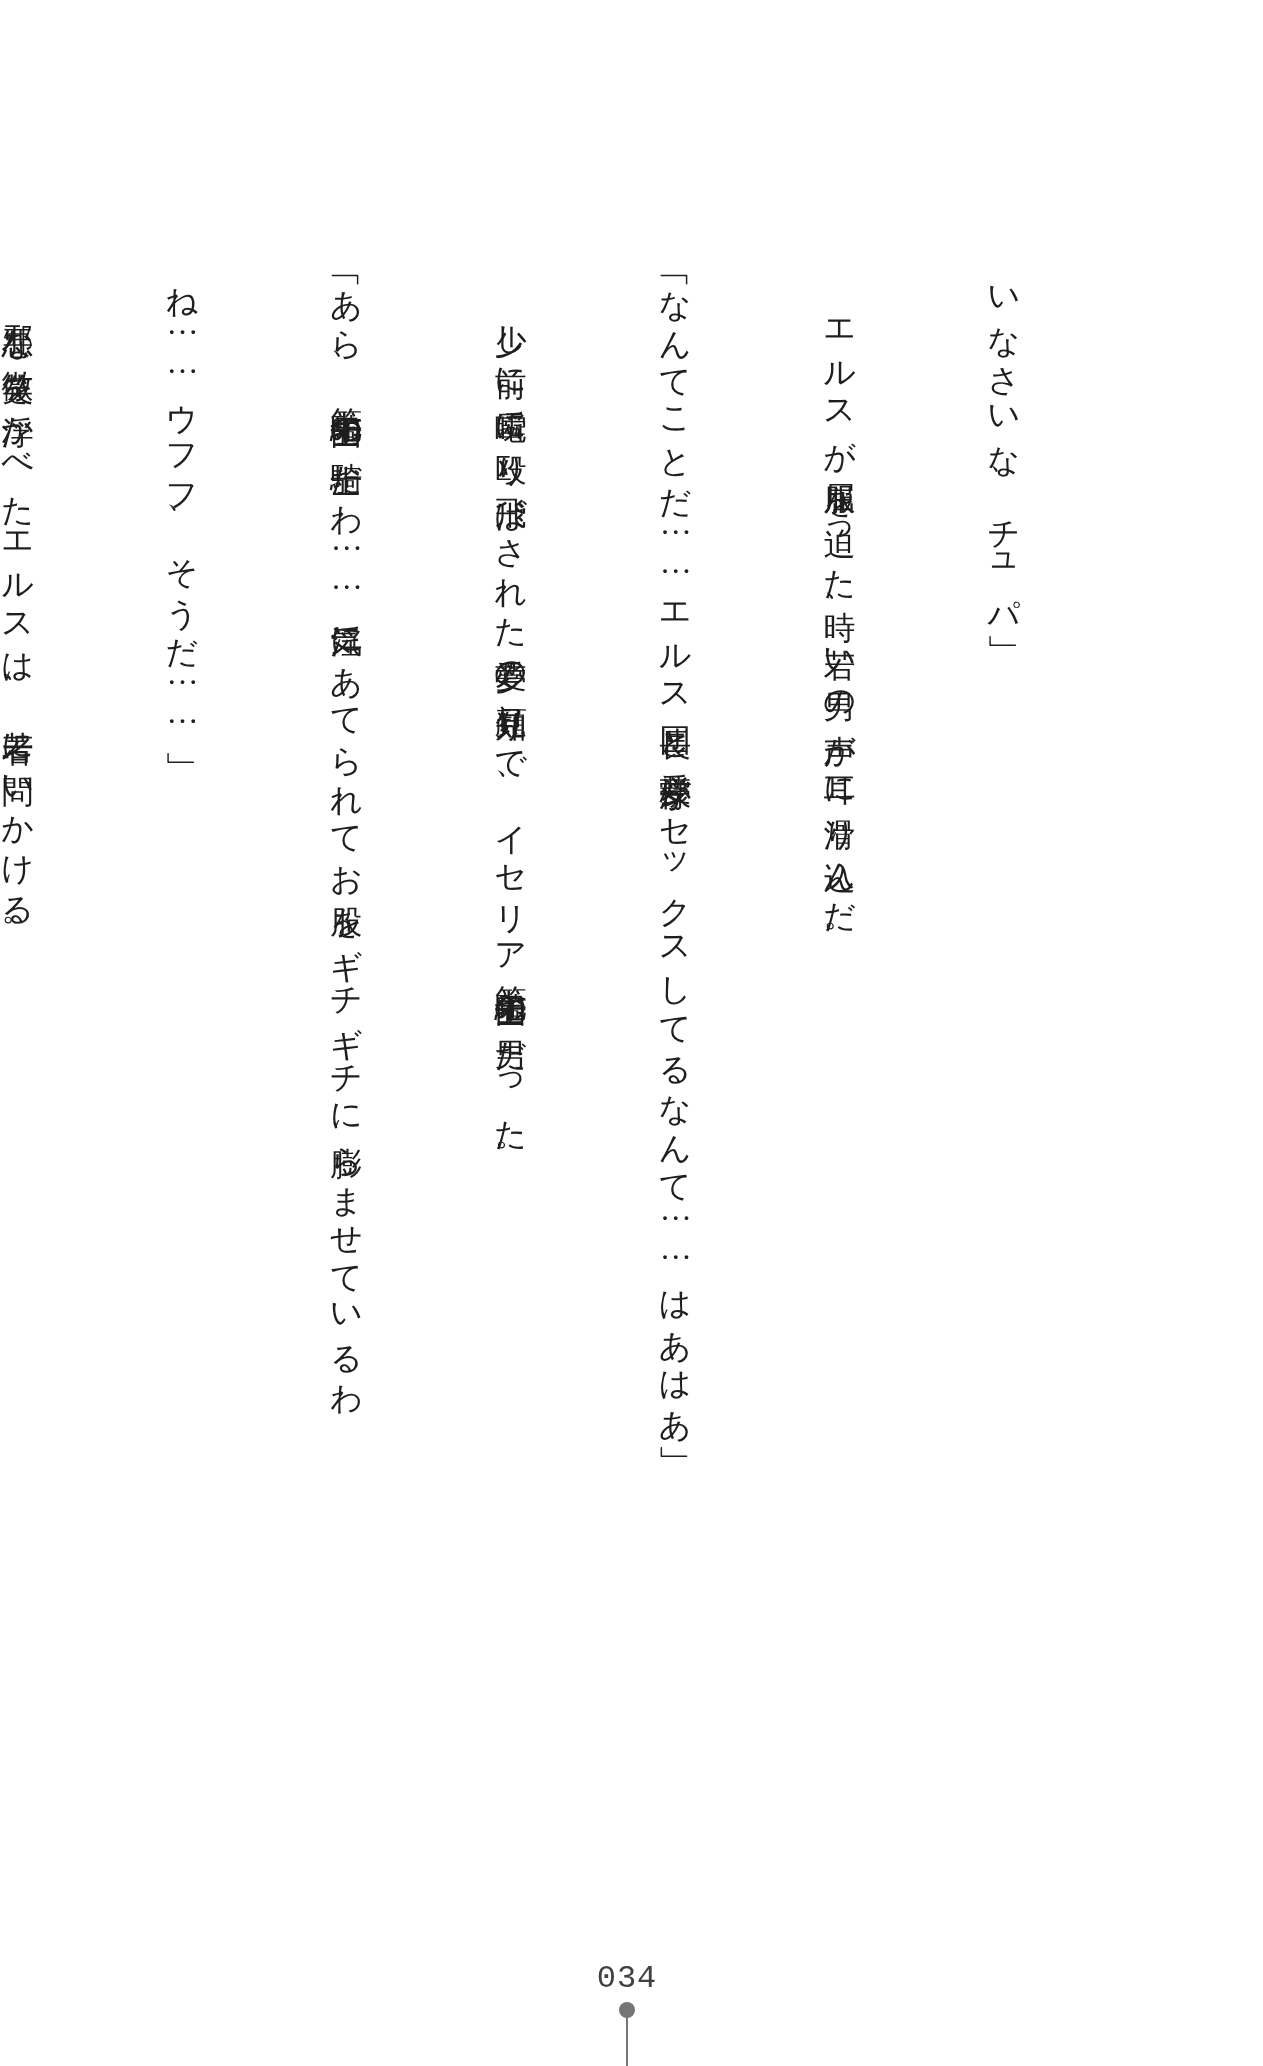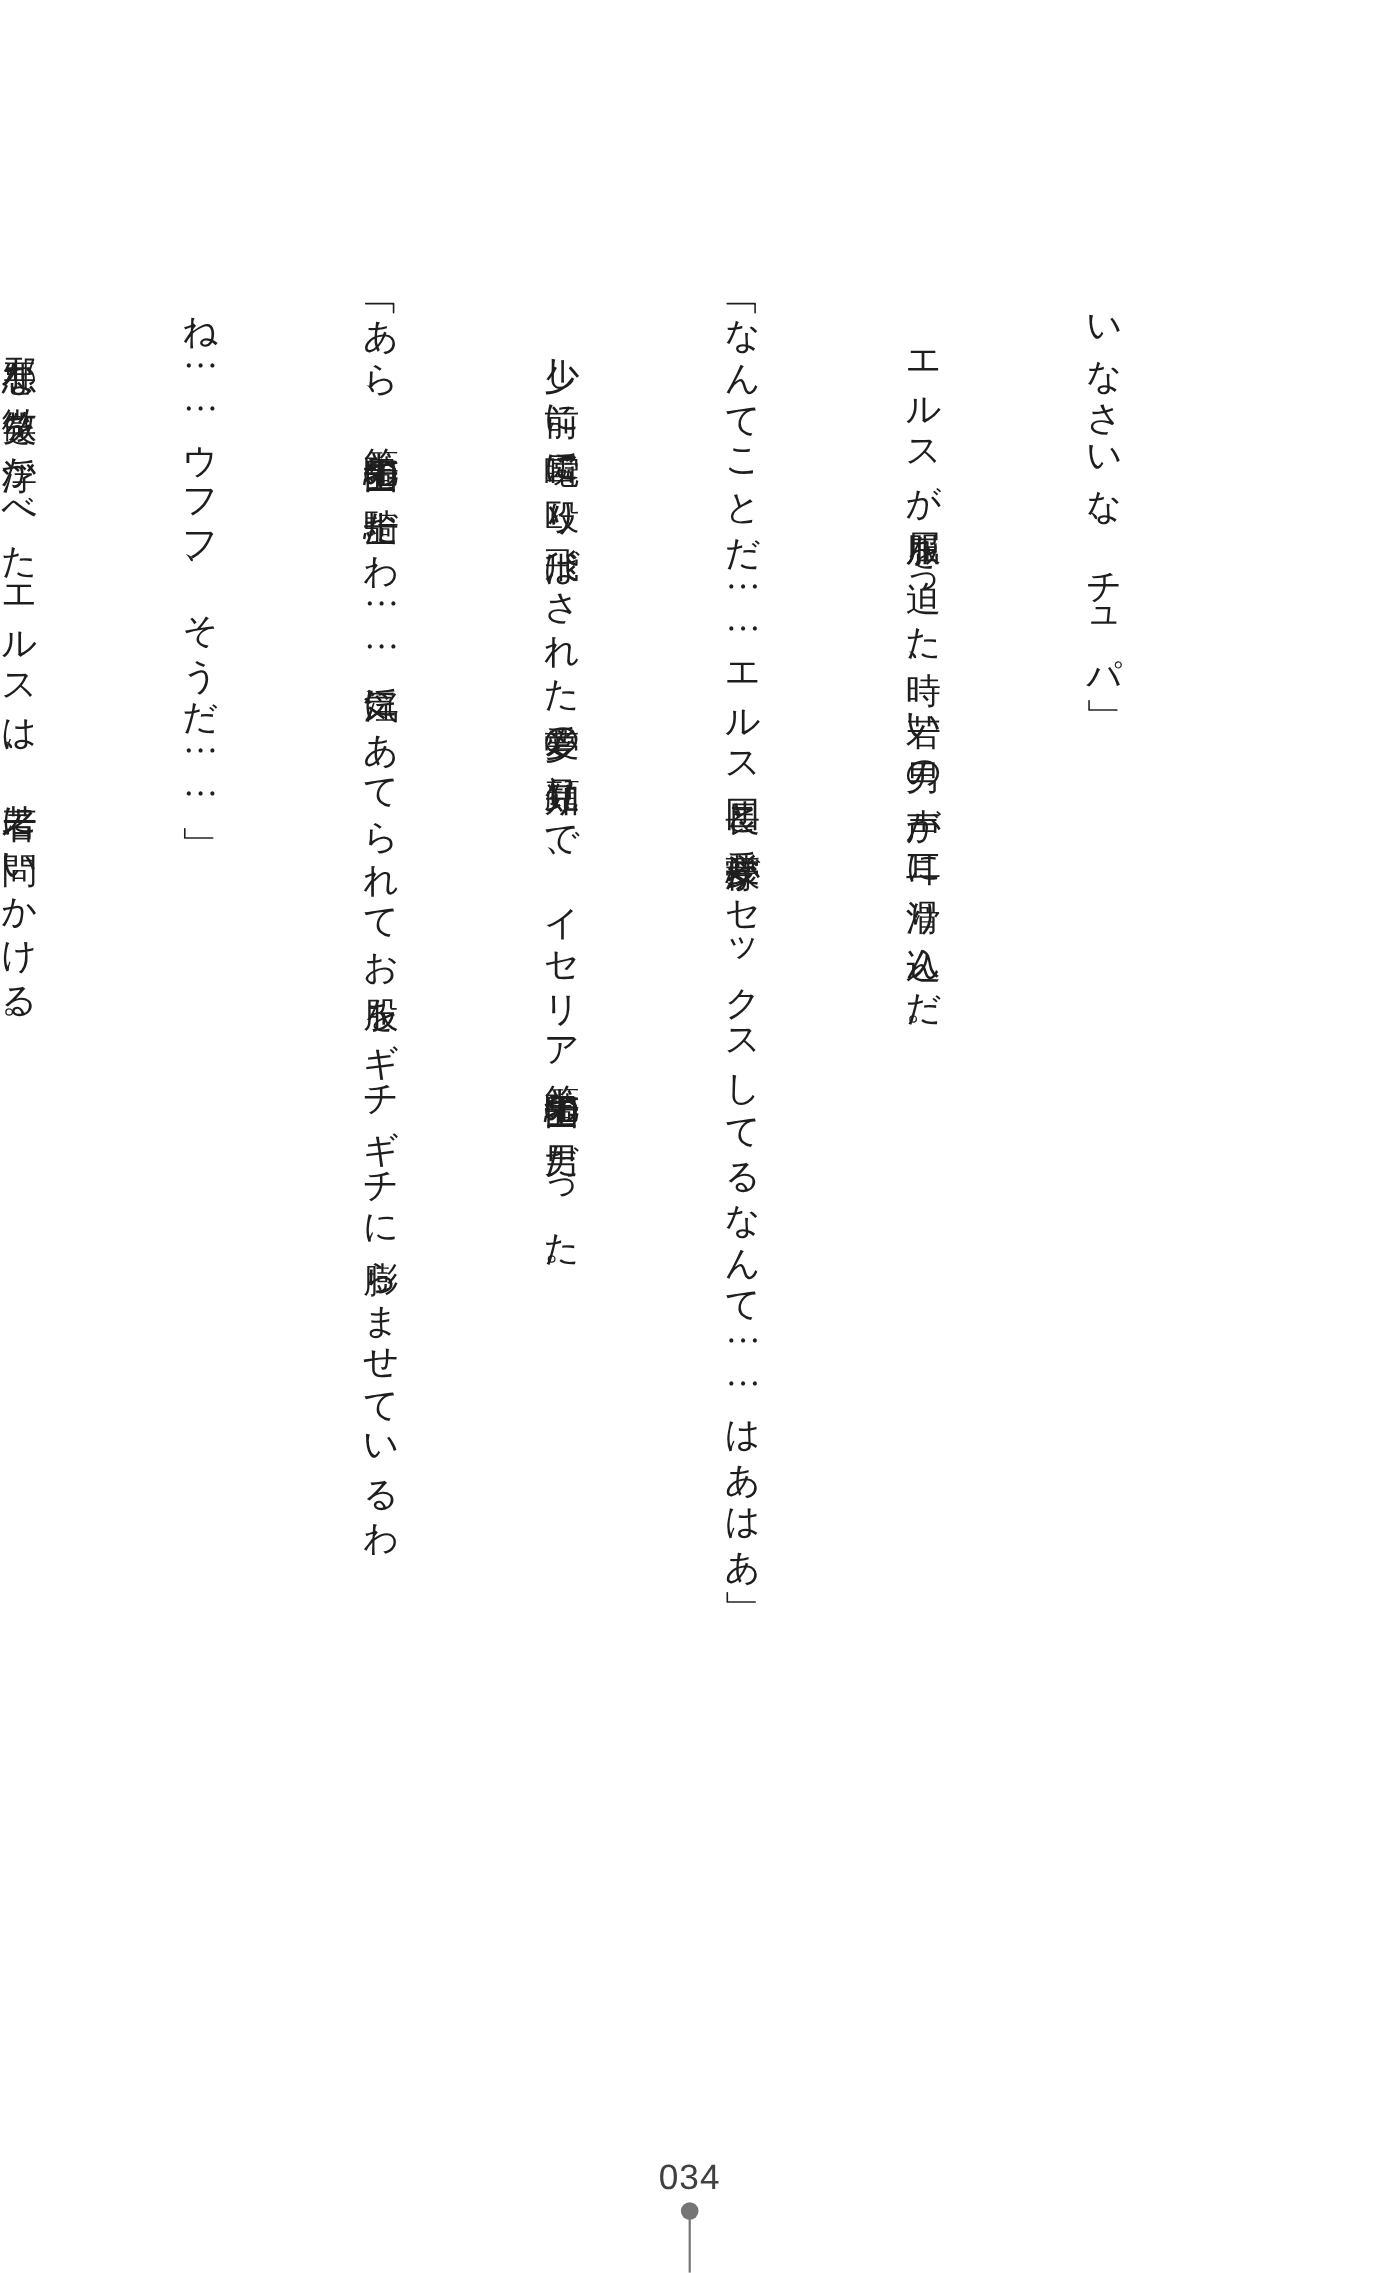--- a/index.html
+++ b/index.html
@@ -44,21 +44,21 @@
     top: 0;
     width: 100%;
     height: 100%;
     pointer-events: none;
   }
   .page-number {
     position: absolute;
     left: 627px;
     top: 1963px;
     transform: translateX(-50%);
-    font-family: Liberation Sans, sans-serif;
+    font-family: Liberation Mono, monospace;
     font-size: 32px;
     line-height: 1;
     font-weight: 400;
     letter-spacing: 1px;
     color: #404040;
   }
   .footer-marker-dot {
     position: absolute;
     left: 619px;
     top: 2002px;

